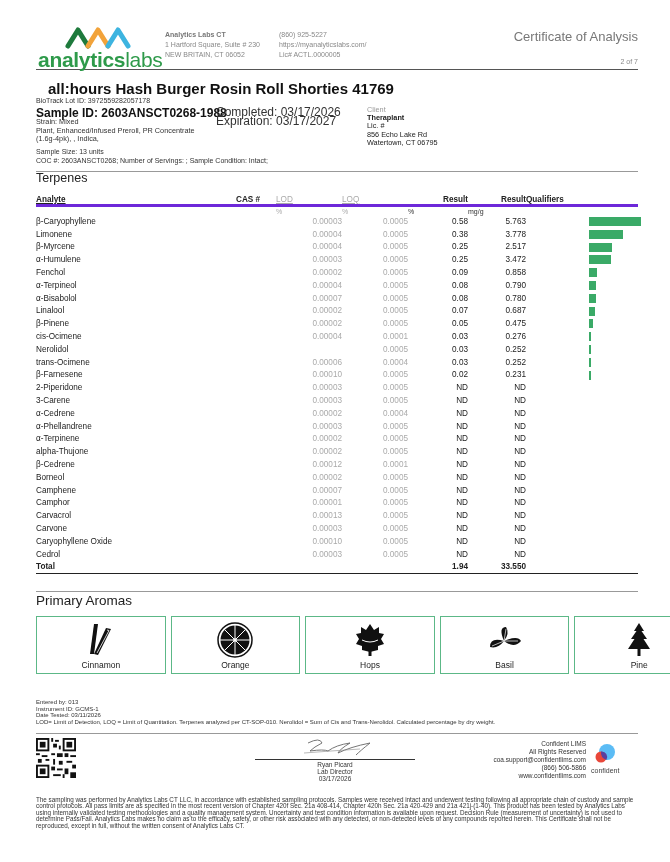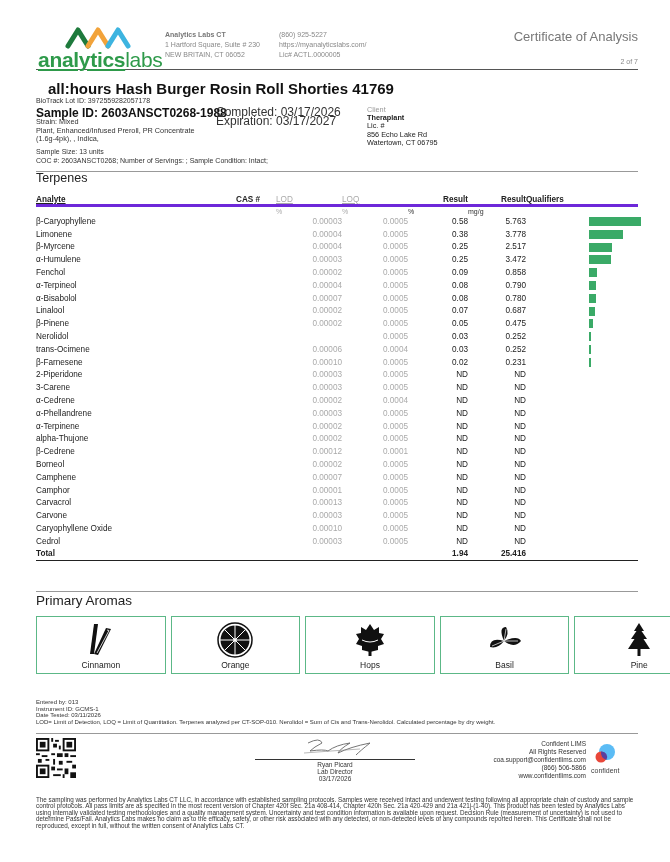--- a/index.html
+++ b/index.html
@@ -2,21 +2,21 @@
 <html><head>
 <meta charset="utf-8">
 <style>
   * { box-sizing: border-box; margin: 0; padding: 0; }
   html, body { width: 670px; height: 862px; background: #fff; overflow: hidden; }
   body { font-family: "Liberation Sans", sans-serif; color: #222; position: relative; }
 
   .header { position: absolute; left: 36px; top: 24px; width: 602px; height: 46px; border-bottom: 1px solid #555; }
   .logo { position: absolute; left: 0; top: 0; width: 120px; height: 46px; }
   .logo-text { position: absolute; left: 2px; top: 24px; font-size: 21px; letter-spacing: -0.3px; white-space: nowrap; }
-  .logo-text .b1 { color: #2e9a4a; font-weight: bold; text-decoration: underline; }
+  .logo-text .b1 { color: #2e9a4a; font-weight: bold; }
   .logo-text .b2 { color: #2e9a4a; font-weight: normal; }
   .lab-info { position: absolute; left: 129px; top: 6px; font-size: 7px; line-height: 10px; color: #888; }
   .lab-info .name { font-weight: bold; color: #777; }
   .lab-contact { position: absolute; left: 243px; top: 6px; font-size: 7px; line-height: 10px; color: #888; }
   .coa-title { position: absolute; right: 0; top: 5px; font-size: 13px; color: #777; }
   .page-num { position: absolute; right: 0; top: 34px; font-size: 7px; color: #888; }
 
   .product-title { position: absolute; left: 36px; top: 80px; font-size: 15px; font-weight: bold; color: #111; white-space: nowrap; margin-left: 12px; }
   .biotrack { position: absolute; left: 36px; top: 97px; font-size: 7px; color: #333; }
   .sample-id { position: absolute; left: 36px; top: 106px; font-size: 12px; font-weight: bold; color: #111; }
@@ -245,20 +245,32 @@
         <td class="c-lod">0.00002</td>
         <td class="c-loq">0.0005</td>
         <td class="c-pct">0.05</td>
         <td class="c-mg">0.475</td>
         <td class="c-qual"></td>
         <td class="c-bar">
           <div class="bar" style="width: 4.28596px; background: rgb(58, 170, 103);"></div>
         </td>
       </tr>
       <tr>
+        <td class="c-an">cis-Ocimene</td>
+        <td class="c-cas"></td>
+        <td class="c-lod">0.00004</td>
+        <td class="c-loq">0.0001</td>
+        <td class="c-pct">0.03</td>
+        <td class="c-mg">0.276</td>
+        <td class="c-qual"></td>
+        <td class="c-bar">
+          <div class="bar" style="width: 2.49037px; background: rgb(58, 170, 103);"></div>
+        </td>
+      </tr>
+      <tr>
         <td class="c-an">Nerolidol</td>
         <td class="c-cas"></td>
         <td class="c-lod"></td>
         <td class="c-loq">0.0005</td>
         <td class="c-pct">0.03</td>
         <td class="c-mg">0.252</td>
         <td class="c-qual"></td>
         <td class="c-bar">
           <div class="bar" style="width: 2.27382px; background: rgb(58, 170, 103);"></div>
         </td>
@@ -426,21 +438,21 @@
         <td class="c-mg">ND</td>
         <td class="c-qual"></td>
         <td class="c-bar"></td>
       </tr>
       <tr class="total">
         <td class="c-an">Total</td>
         <td class="c-cas"></td>
         <td class="c-lod"></td>
         <td class="c-loq"></td>
         <td class="c-pct">1.94</td>
-        <td class="c-mg">25.416</td>
+        <td class="c-mg">33.550</td>
         <td class="c-qual"></td>
         <td class="c-bar"></td>
       </tr>
     </tbody>
 </table>
 
 <div class="section-rule" style="top:591px;"></div>
 <div class="section-title" style="top:593px;font-size:13.5px;">Primary Aromas</div>
 <div class="aromas">
   <div class="aroma">

